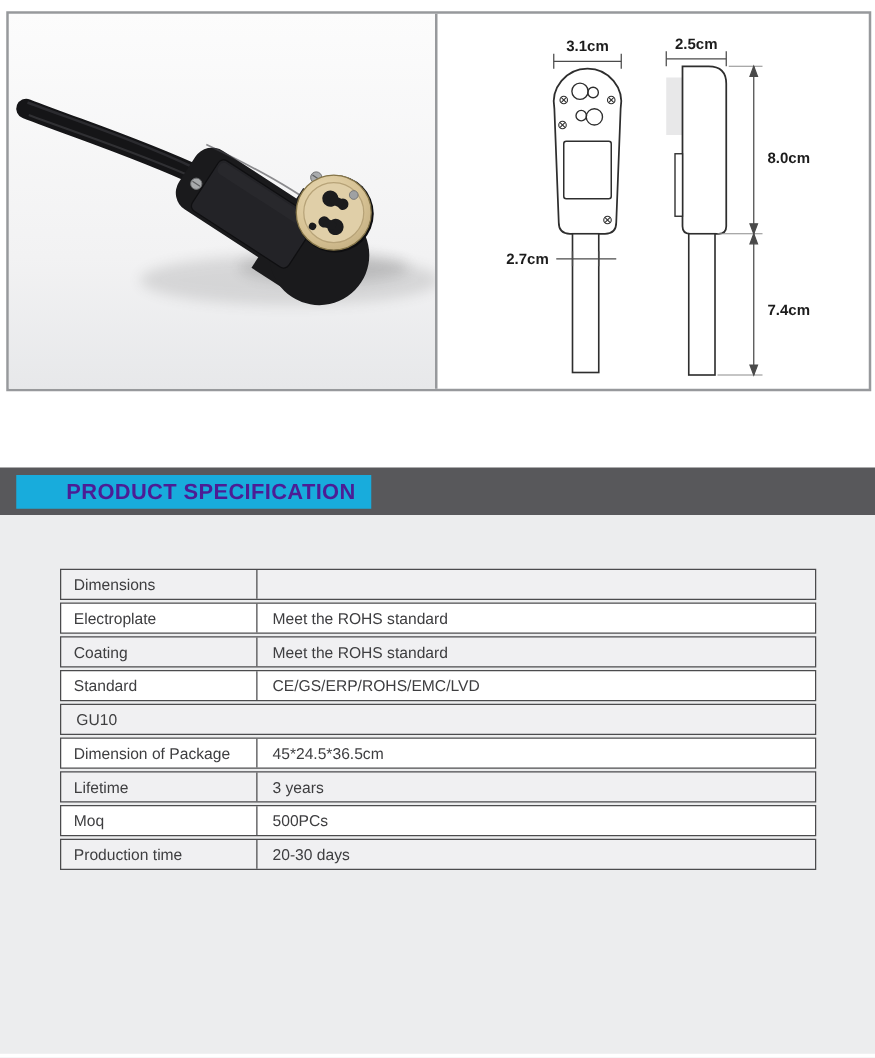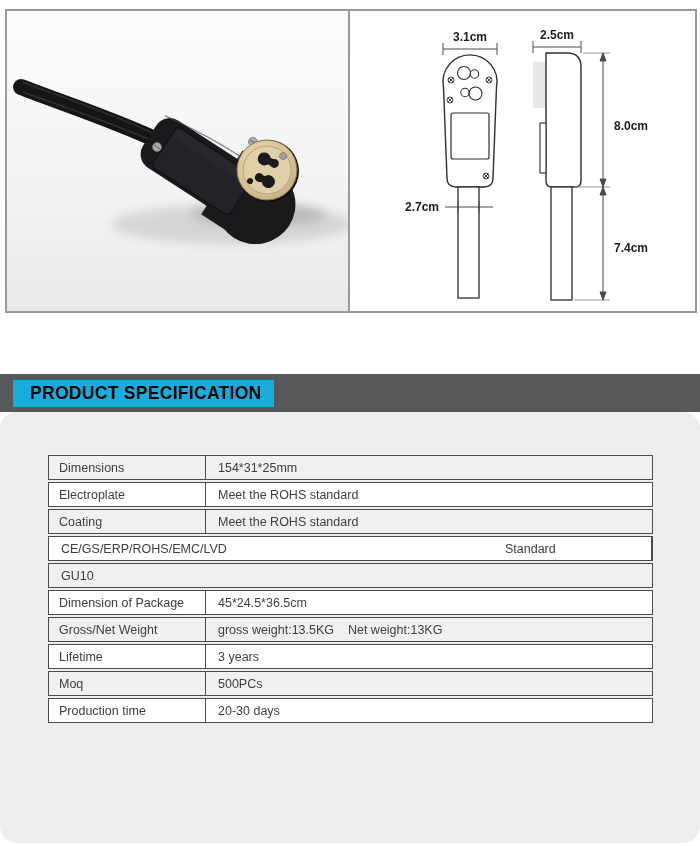--- a/index.html
+++ b/index.html
@@ -20,29 +20,28 @@
   .panel-diagram{flex:1;position:relative;overflow:hidden;}
   .panel-photo svg,.panel-diagram svg{display:block;}
 
   
   .header-bar{
     position:absolute;top:374px;left:0;width:700px;height:38px;
     background:#58585B;
   }
   .header-label{
     position:absolute;left:13px;top:6px;height:27px;line-height:27px;
-    background:#18ACDC;color:#000000;font-weight:bold;font-size:17.5px;
-    padding:0 12px 0 17px;letter-spacing:0.3px;white-space:nowrap;
+    background:#18ACDC;color:#4c1d95;font-weight:bold;font-size:17.5px;
+    padding:0 12px 0 40px;letter-spacing:0.3px;white-space:nowrap;
   }
 
   
   .gray-section{
     position:absolute;top:412px;left:0;width:700px;height:431px;
     background:#ECEDEE;
-    border-radius:17px;
   }
   .spec-table{position:absolute;left:48px;top:43px;width:605px;}
   .row{
     display:flex;height:25px;box-sizing:border-box;
     border:1px solid #4B4B4D;margin-bottom:2px;background:#ffffff;
     font-size:12.5px;color:#3E3E40;
   }
   .row:nth-child(odd){background:#F0F0F2;}
   .cell{display:flex;align-items:center;overflow:hidden;}
   .cell.label{width:157px;border-right:1px solid #4B4B4D;padding-left:10px;box-sizing:border-box;}
@@ -198,53 +197,48 @@
 </section>
 
 <section class="header-bar">
   <div class="header-label">PRODUCT SPECIFICATION</div>
 </section>
 
 <section class="gray-section">
   <div class="spec-table" id="spec-table">
   <div class="row">
     <div class="cell label">Dimensions</div>
-    <div class="cell value">154*31*25mm</div>
   </div>
 
 
   <div class="row">
     <div class="cell label">Electroplate</div>
     <div class="cell value">Meet the ROHS standard</div>
   </div>
 
   <div class="row">
     <div class="cell label">Coating</div>
     <div class="cell value">Meet the ROHS standard</div>
   </div>
 
   <div class="row">
+    <div class="cell label">Standard</div>
     <div class="cell value">CE/GS/ERP/ROHS/EMC/LVD</div>
-    <div class="cell label">Standard</div>
   </div>
 
   <div class="row">
     <div class="cell value">GU10</div>
   </div>
 
 
   <div class="row">
     <div class="cell label">Dimension of Package</div>
     <div class="cell value">45*24.5*36.5cm</div>
   </div>
 
-  <div class="row">
-    <div class="cell label">Gross/Net Weight</div>
-    <div class="cell value">gross weight:13.5KG    Net weight:13KG</div>
-  </div>
 
   <div class="row">
     <div class="cell label">Lifetime</div>
     <div class="cell value">3 years</div>
   </div>
 
   <div class="row">
     <div class="cell label">Moq</div>
     <div class="cell value">500PCs</div>
   </div>

